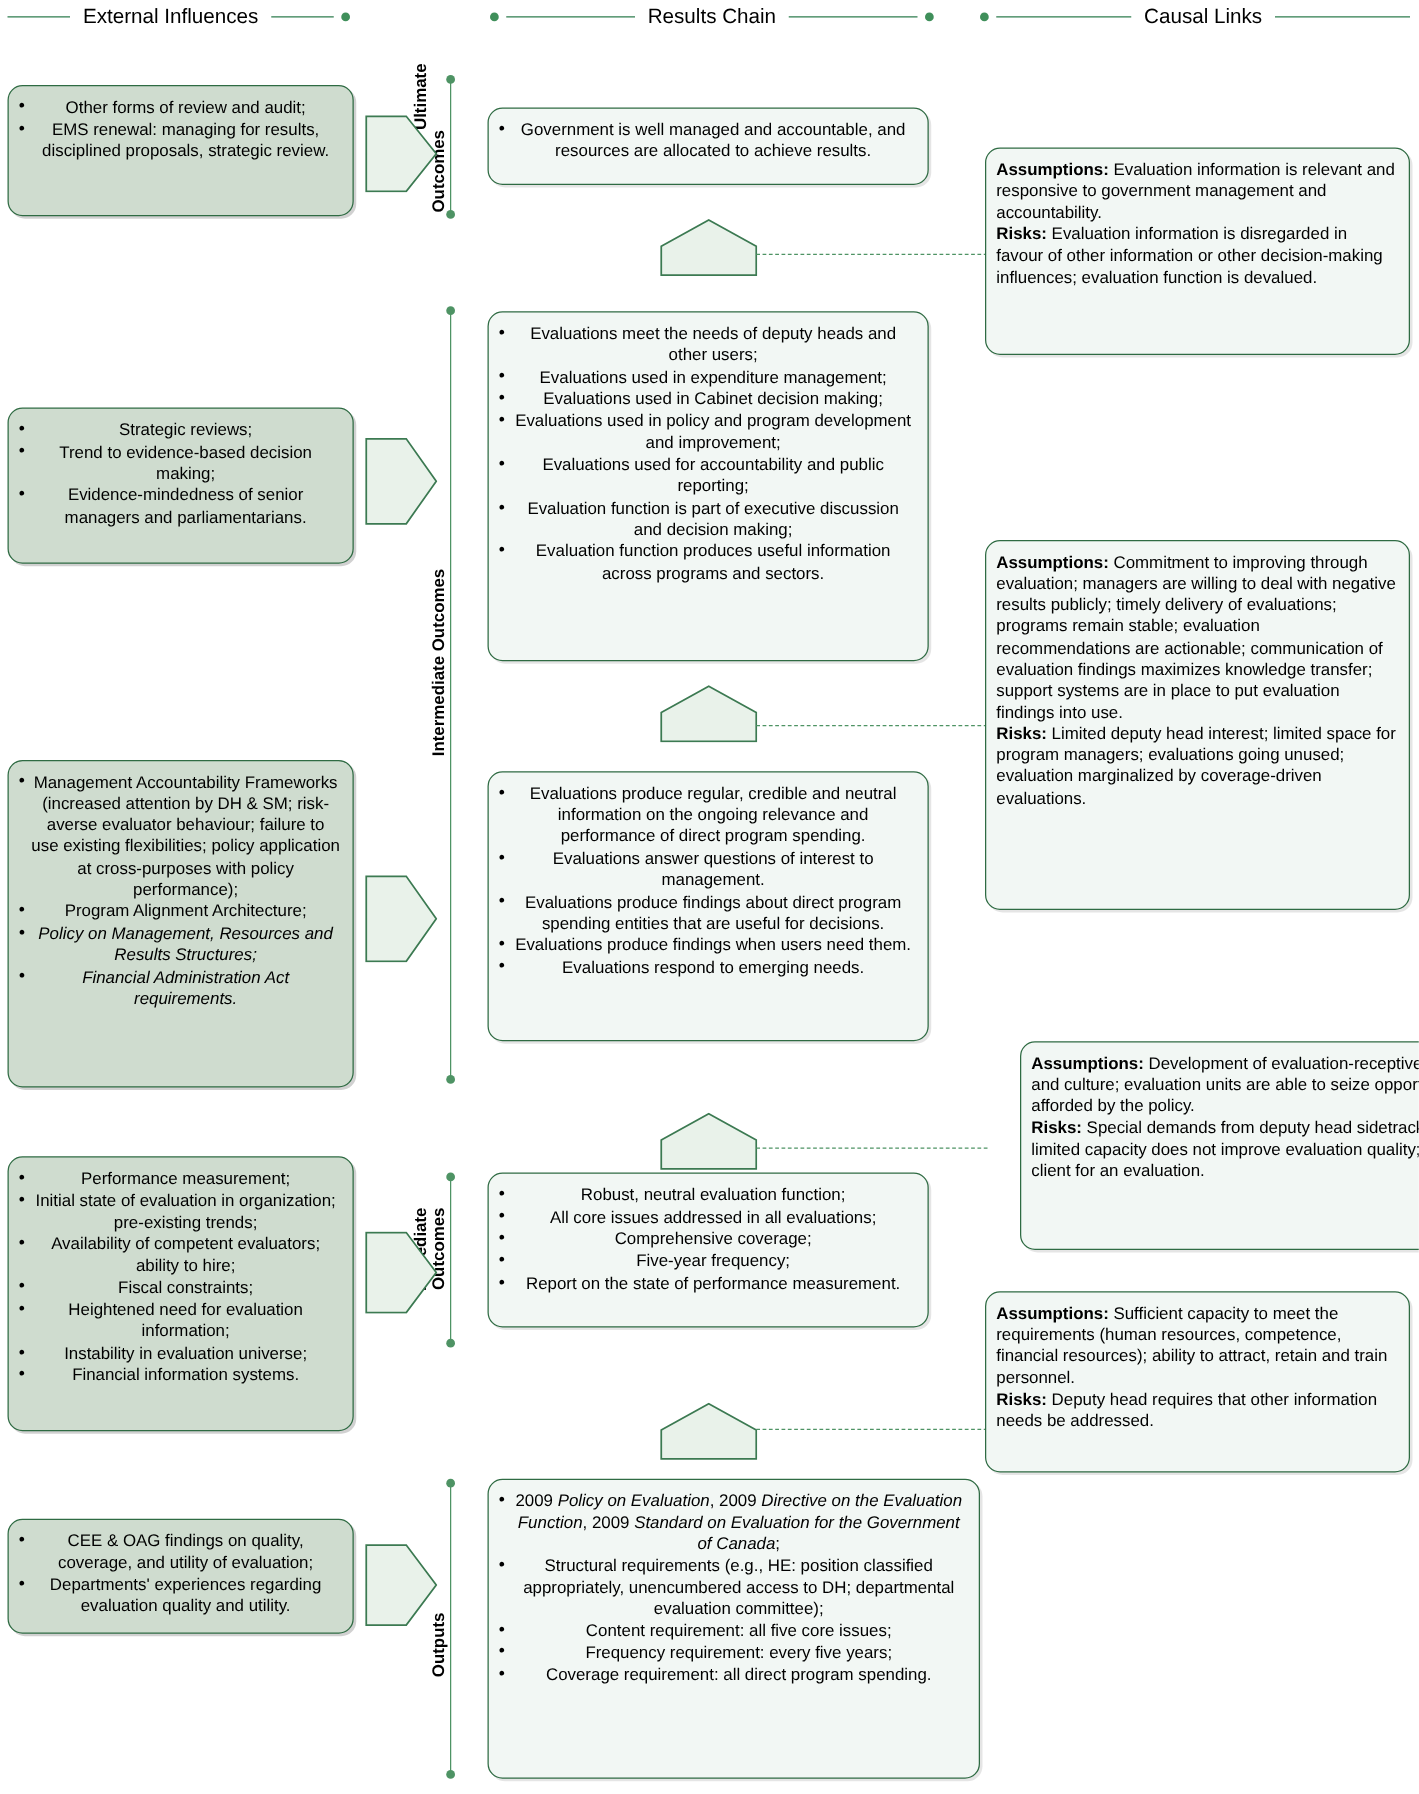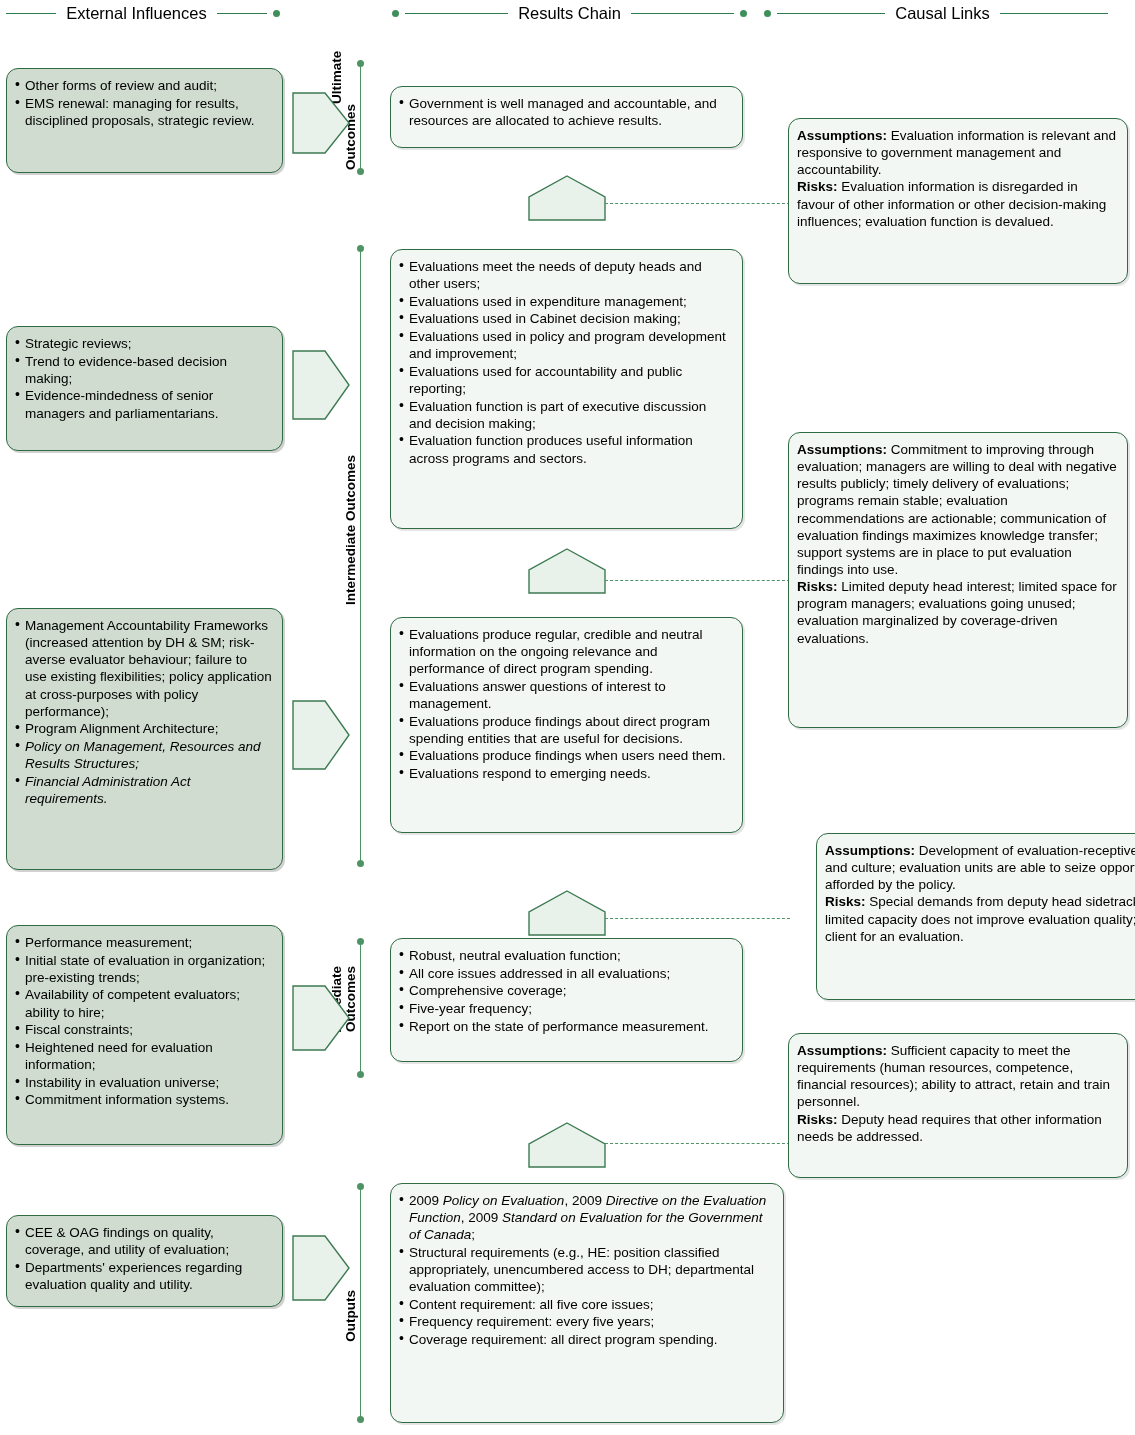--- a/index.html
+++ b/index.html
@@ -69,20 +69,21 @@
   }
   .box.causal {
     background: #f2f7f4;
     box-shadow: 2px 2px 0 rgba(0,0,0,0.10);
   }
 
   ul.bl {
     list-style: none;
     margin: 0;
     padding: 0;
+    text-align: center;
   }
   ul.bl > li {
     position: relative;
     padding-left: 10px;
     margin: 0 0 0.5px 0;
   }
   ul.bl > li::before {
     content: "\2022";
     position: absolute;
     left: 0;
@@ -161,21 +162,21 @@
   </div>
 
   <div class="col-header" style="left:392px; width:355px;">
     <div class="dot"></div>
     <div class="rule"></div>
     <div class="title">Results Chain</div>
     <div class="rule"></div>
     <div class="dot"></div>
   </div>
 
-  <div class="col-header" style="left:764px; width:344px;">
+  <div class="col-header" style="left:784px; width:344px;">
     <div class="dot"></div>
     <div class="rule"></div>
     <div class="title">Causal Links</div>
     <div class="rule"></div>
   </div>
 
   <div class="bracket" style="left:357px; top:60px; width:7px; height:115px;">
     <div class="d top"></div>
     <div class="vline"></div>
     <div class="d bot"></div>
@@ -246,21 +247,21 @@
   </div>
 
   <div class="box ext" style="left:6px; top:925px; width:277px; height:220px;">
     <ul class="bl">
       <li>Performance measurement;</li>
       <li>Initial state of evaluation in organization; pre-existing trends;</li>
       <li>Availability of competent evaluators; ability to hire;</li>
       <li>Fiscal constraints;</li>
       <li>Heightened need for evaluation information;</li>
       <li>Instability in evaluation universe;</li>
-      <li>Commitment information systems.</li>
+      <li>Financial information systems.</li>
     </ul>
   </div>
 
   <div class="box ext" style="left:6px; top:1215px; width:277px; height:92px;">
     <ul class="bl">
       <li>CEE &amp; OAG findings on quality, coverage, and utility of evaluation;</li>
       <li>Departments' experiences regarding evaluation quality and utility.</li>
     </ul>
   </div>
 

